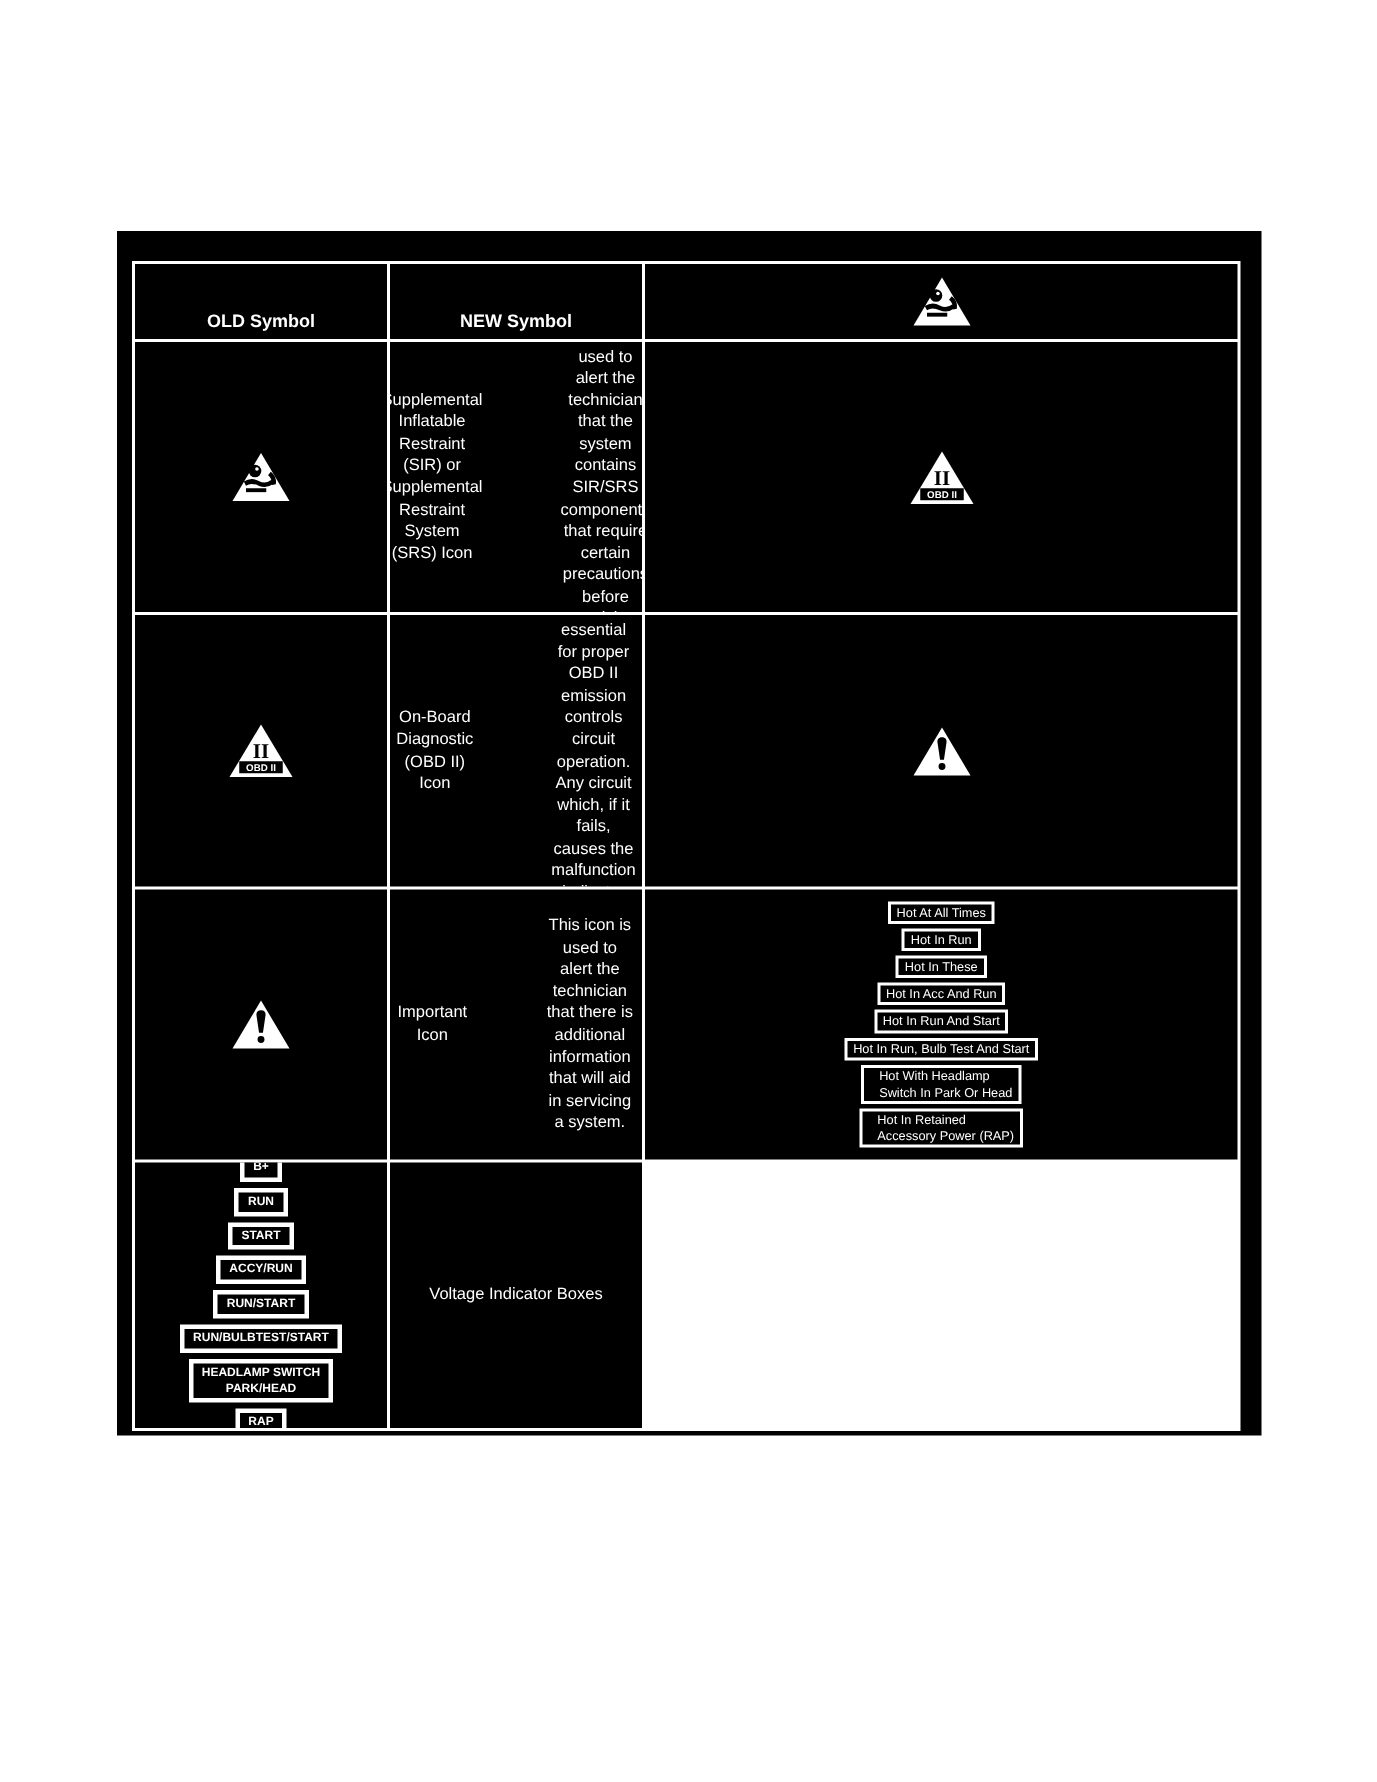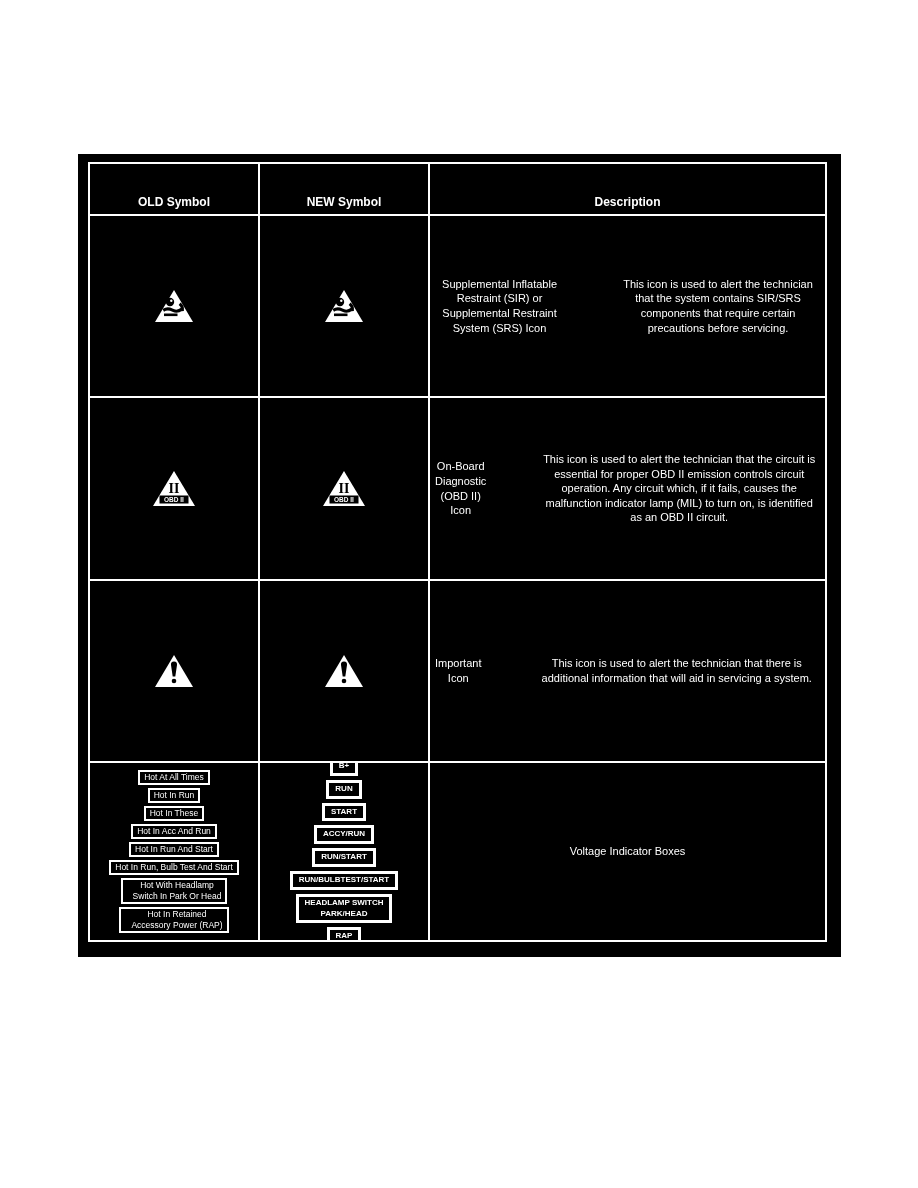--- a/index.html
+++ b/index.html
@@ -11,21 +11,21 @@
     overflow:hidden;
   }
   .table-block{
     position:absolute;
     left:78px;top:154px;
     width:763px;height:803px;
     background:#000000;
   }
   .grid{
     position:absolute;
-    left:10px;top:8px;
+    left:10px;top:20px;
     display:grid;
     grid-template-columns:168px 168px 395px;
     grid-template-rows:50px 180px 181px 180px 177px;
     gap:2px;
     padding:2px;
     background:#ffffff;
   }
   .cell{
     background:#000000;
     color:#ffffff;
@@ -59,21 +59,21 @@
   .cell.stack.new{gap:4px;}
   .old-box{
     border:2px solid #ffffff;
     padding:0px 4px;
     font-size:8.5px;
     line-height:1.3;
     text-align:right;
     color:#ffffff;
     background:#000000;
   }
-  .old-box.multi{text-align:center;padding-left:10px;}
+  .old-box.multi{text-align:left;padding-left:10px;}
   .old-box span{display:block;white-space:nowrap;}
   .new-box{
     background:#ffffff;
     padding:3px;
   }
   .new-box-inner{
     background:#000000;
     color:#ffffff;
     font-weight:bold;
     font-size:8px;
@@ -90,23 +90,20 @@
 <div class="page">
   <div class="table-block">
     <div class="grid">
 
       <div class="cell header">
         <span>OLD Symbol</span>
       </div>
       <div class="cell header">
         <span>NEW Symbol</span>
       </div>
-      <div class="cell header">
-        <span>Description</span>
-      </div>
 
       <div class="cell">
         <svg class="icon-svg" width="40" height="34" viewBox="0 0 40 34">
           <polygon points="20,1 39,33 1,33" fill="#ffffff"></polygon>
           <circle cx="16" cy="13" r="4.2" fill="#000000"></circle>
           <circle cx="17.3" cy="11.7" r="1.2" fill="#ffffff"></circle>
           <path d="M8.5 20 q5 -3.2 10 -0.4 q4.5 2.4 8.5 -0.8 l1.6 2.6 q-5 3.8 -10.2 1.4 q-5 -2.4 -8.4 0 Z" fill="#000000"></path>
           <rect x="10" y="24.5" width="13.5" height="2.6" fill="#000000"></rect>
           <path d="M26.5 13.5 q4.2 3 3.4 8.4 l-2.6 0.4 q0.2 -4.2 -2.6 -6.4 Z" fill="#000000"></path>
         </svg>

